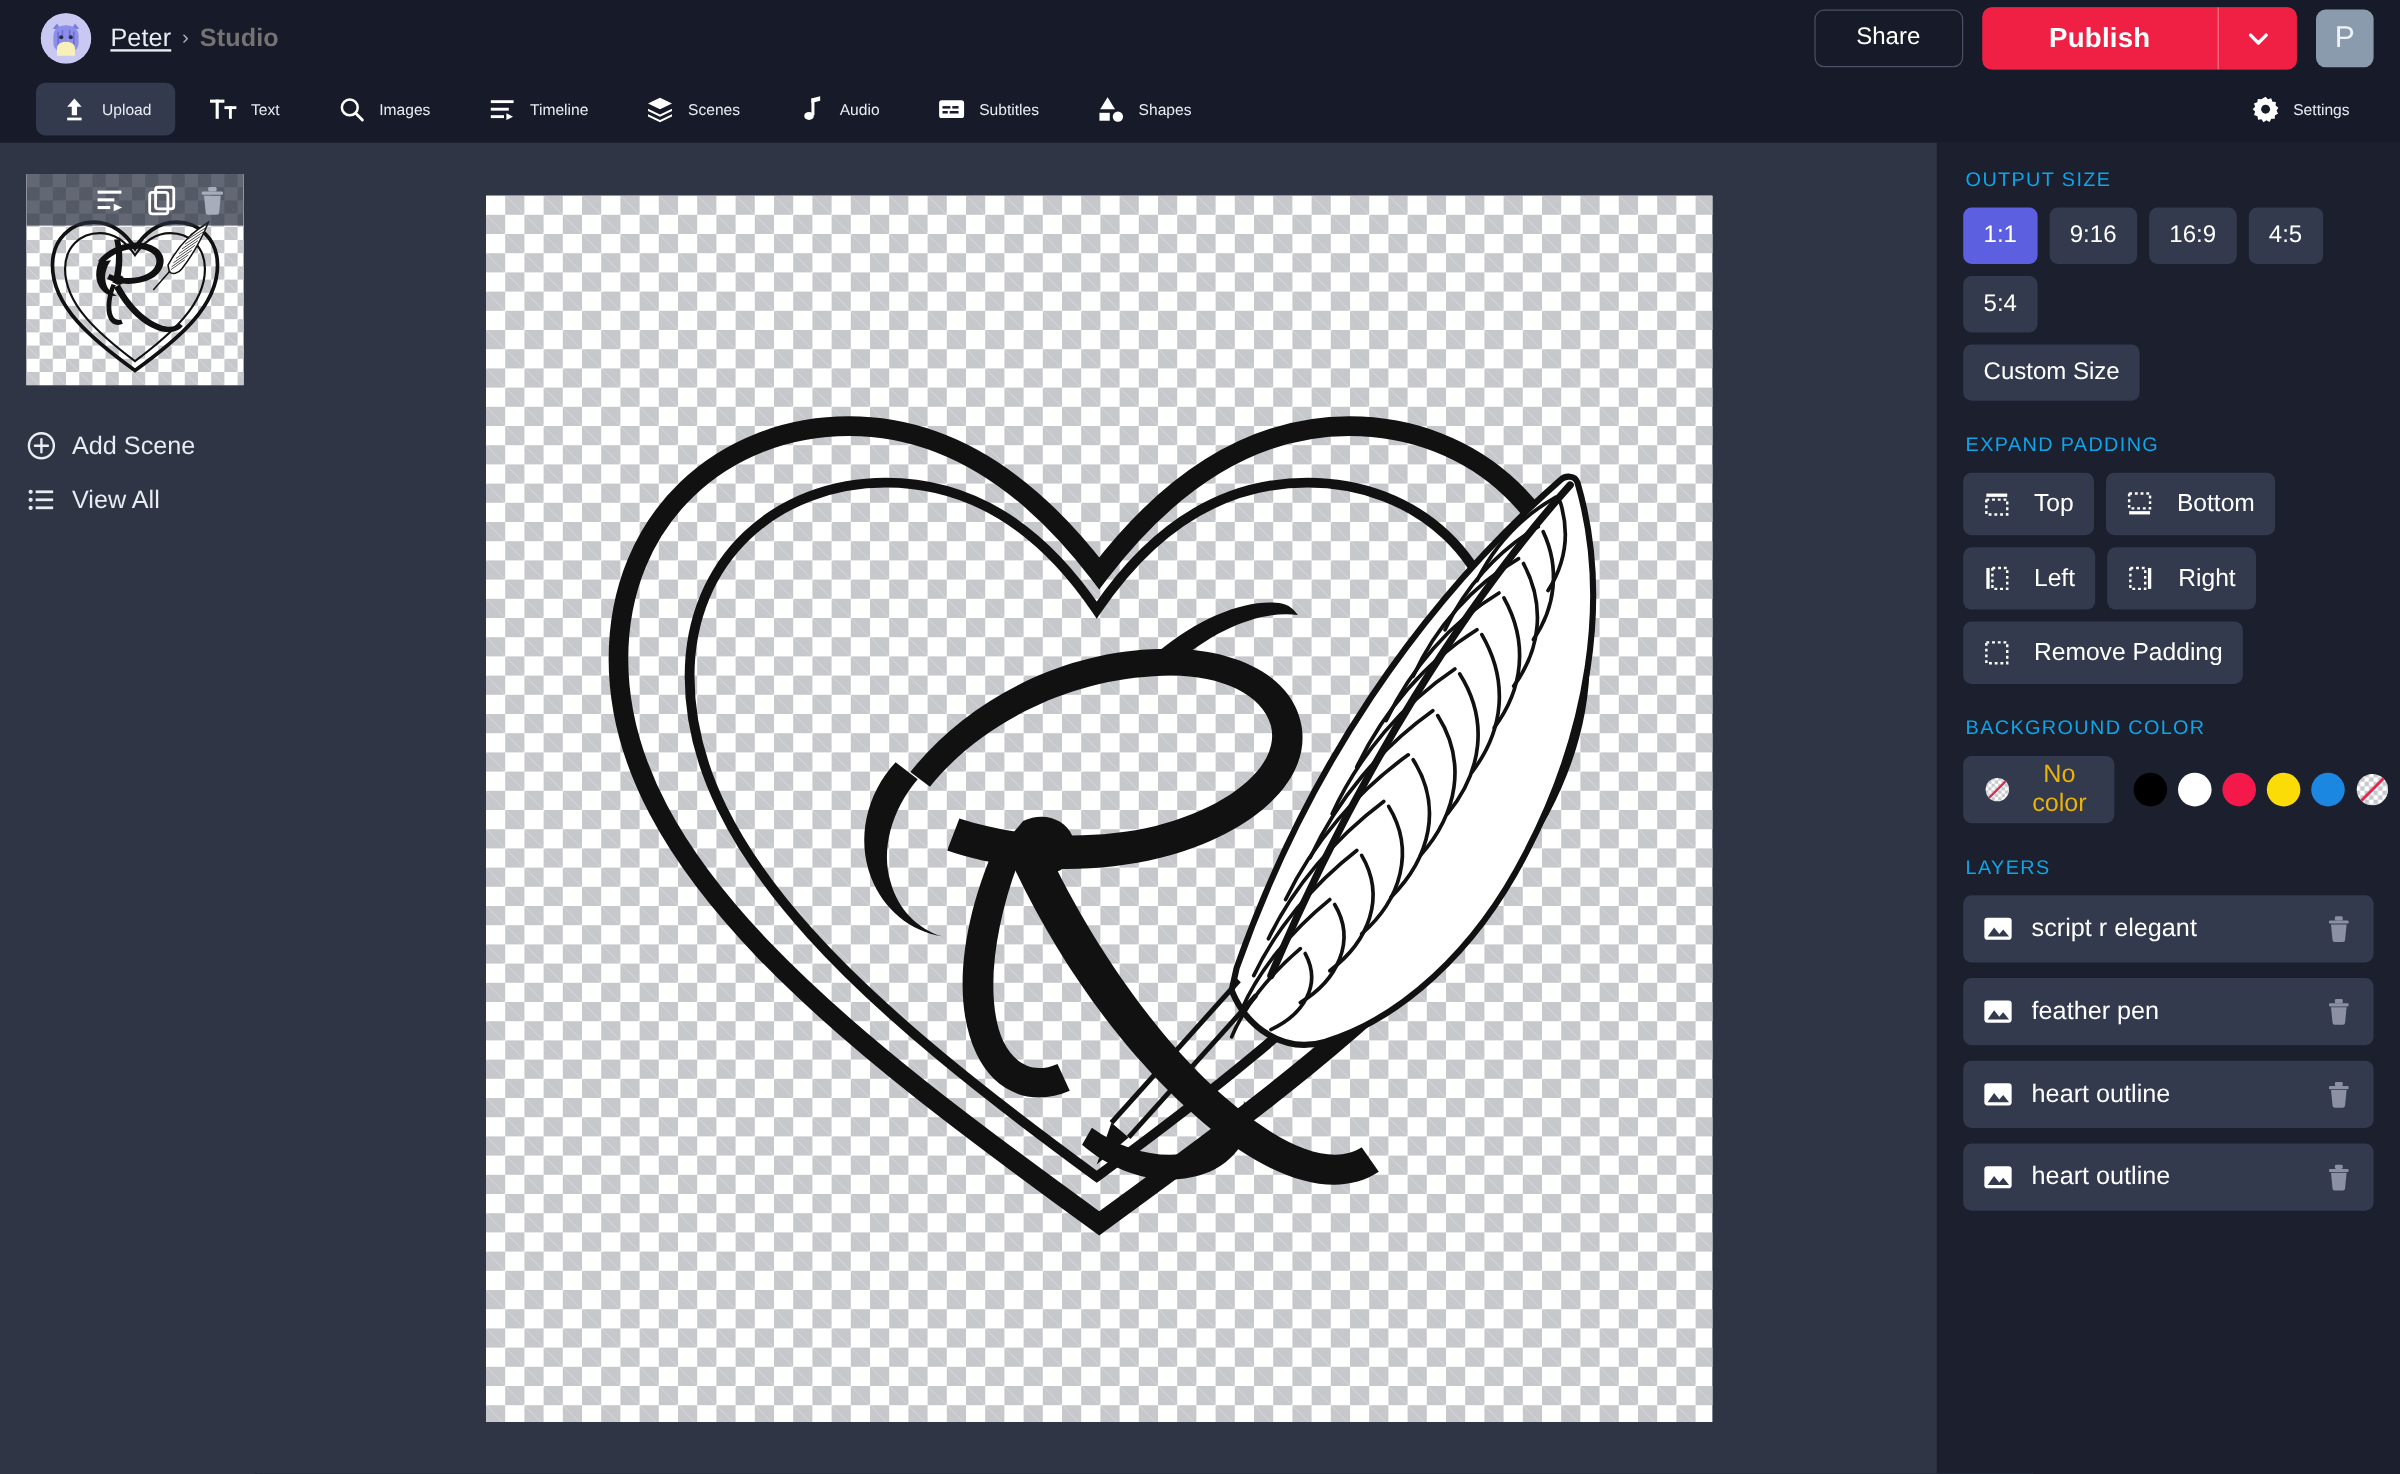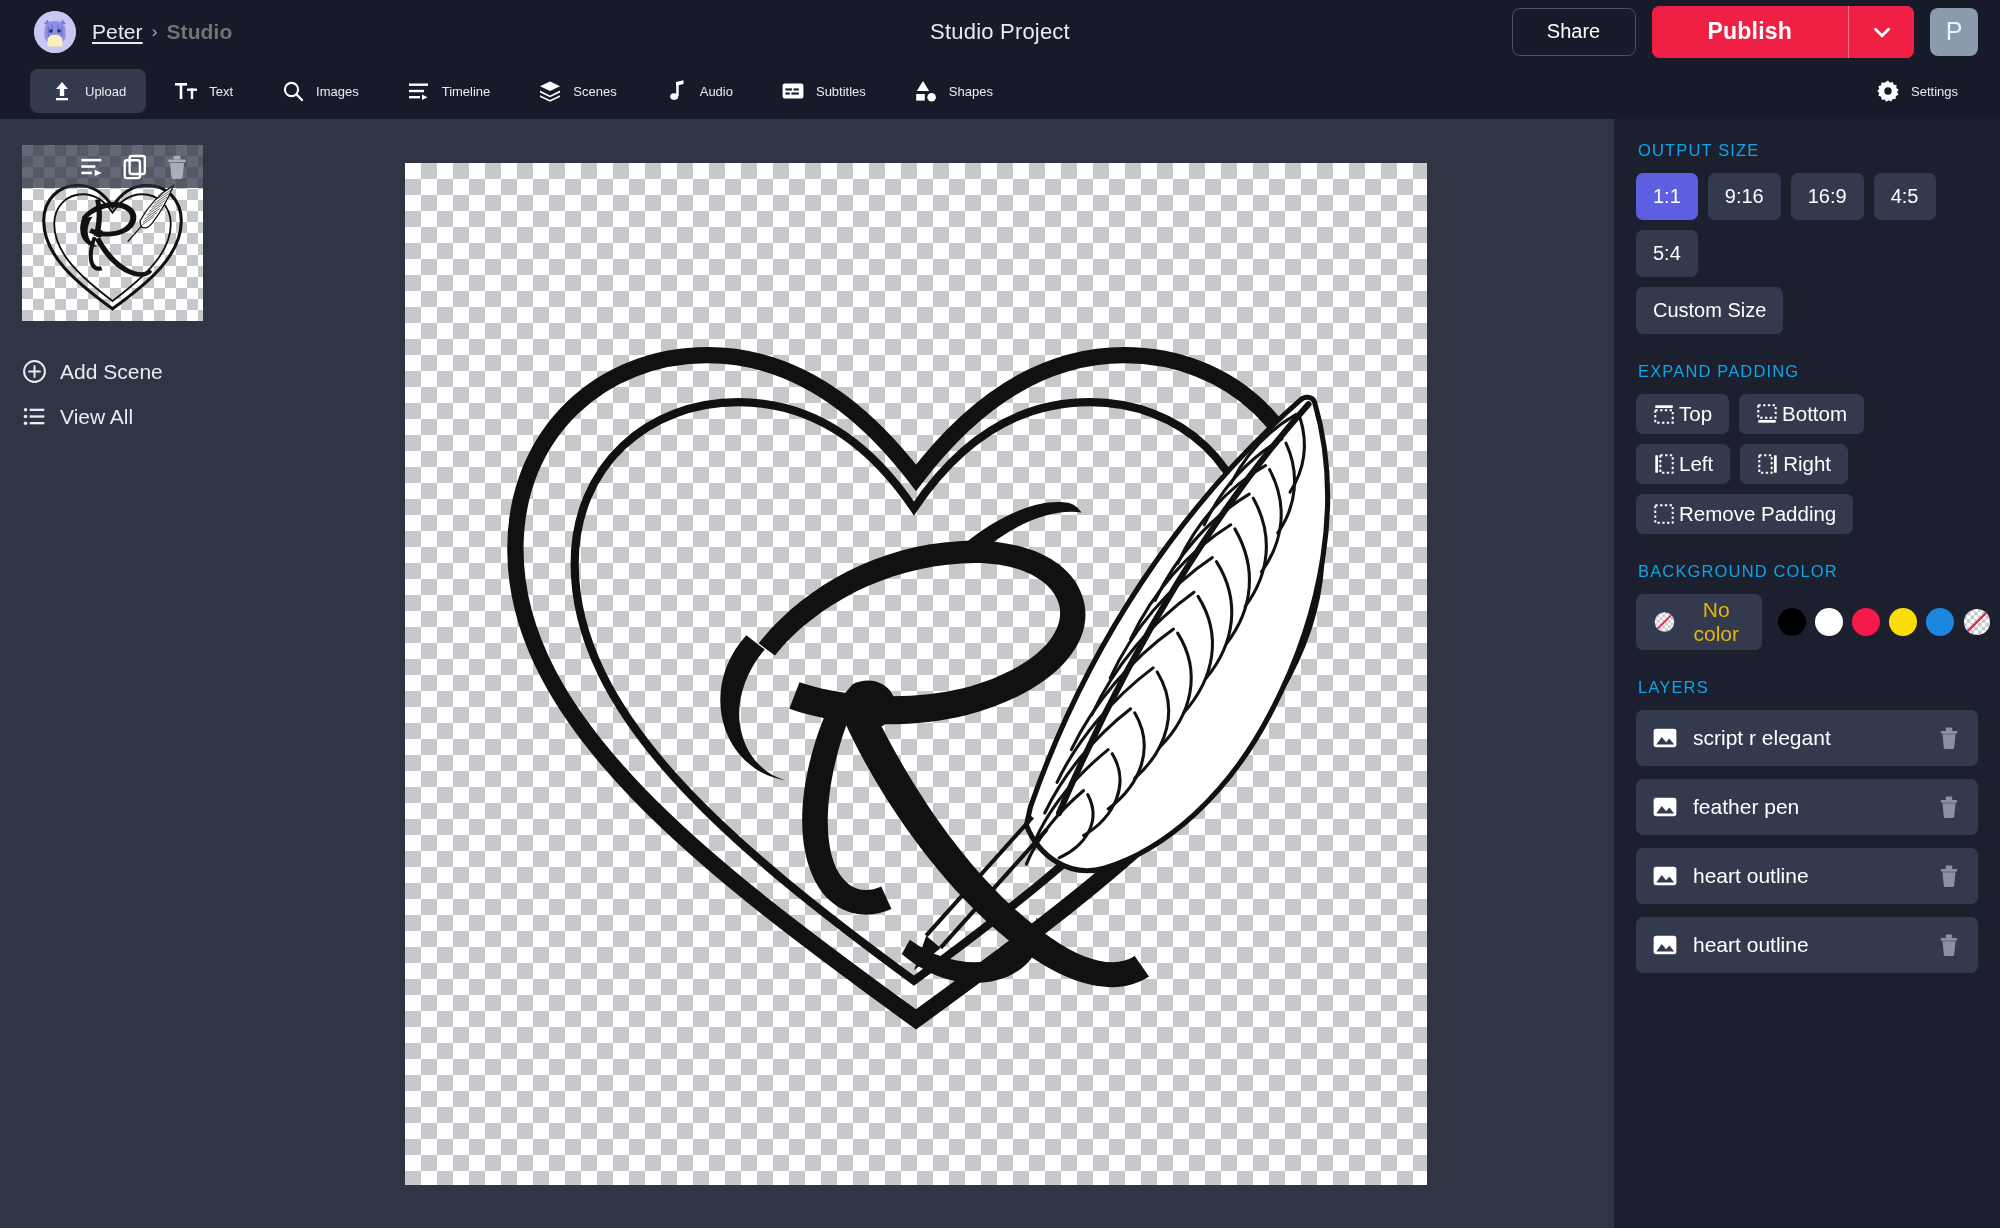--- a/index.html
+++ b/index.html
@@ -285,32 +285,32 @@
     display: flex;
     align-items: center;
     justify-content: center;
     white-space: nowrap;
   }
   .chip.active { background: #5b5fe0; }
   .chip.wide { margin-top: 10px; }
 
   .pad-row { display: flex; gap: 10px; margin-bottom: 10px; }
   .chip-pad {
-    height: 40px;
+    height: 52px;
     padding: 0 17px;
     border-radius: 7px;
     background: #333a4e;
     color: #fff;
     border: none;
     font-size: 20.5px;
     font-family: inherit;
     cursor: pointer;
     display: flex;
     align-items: center;
-    gap: 4px;
+    gap: 20px;
   }
   .chip-pad svg { display: block; flex: none; }
 
   .bg-row { display: flex; align-items: center; gap: 10px; }
   .chip-nocolor {
     height: 56px;
     padding: 0 18px;
     border-radius: 7px;
     background: #333a4e;
     color: #eab308;
@@ -383,21 +383,20 @@
         <path d="M13.5 29c0-3.2 3.4-5.2 7.5-5.2s7.5 2 7.5 5.2v6.5h-15z" fill="#f7f0b8"></path>
       </svg>
 
       <div class="breadcrumb">
         <span class="crumb-link">Peter</span>
         <span class="crumb-sep">›</span>
         <span class="crumb-cur">Studio</span>
       </div>
     </div>
 
-    <div class="project-title">Studio Project</div>
 
     <div class="topbar-right">
       <button class="btn-share">Share</button>
 
       <div class="publish-group">
         <button class="btn-publish">Publish</button>
         <button class="publish-caret">
           <svg width="26" height="26" viewBox="0 0 24 24">
             <path d="M6 9.5 L12 15.5 L18 9.5" fill="none" stroke="#fff" stroke-width="2.6" stroke-linecap="round" stroke-linejoin="round"></path>
           </svg>

